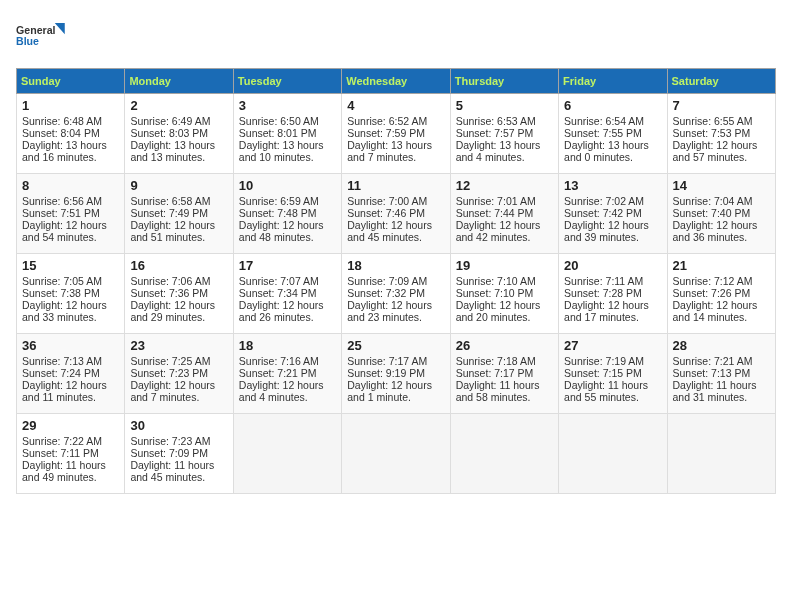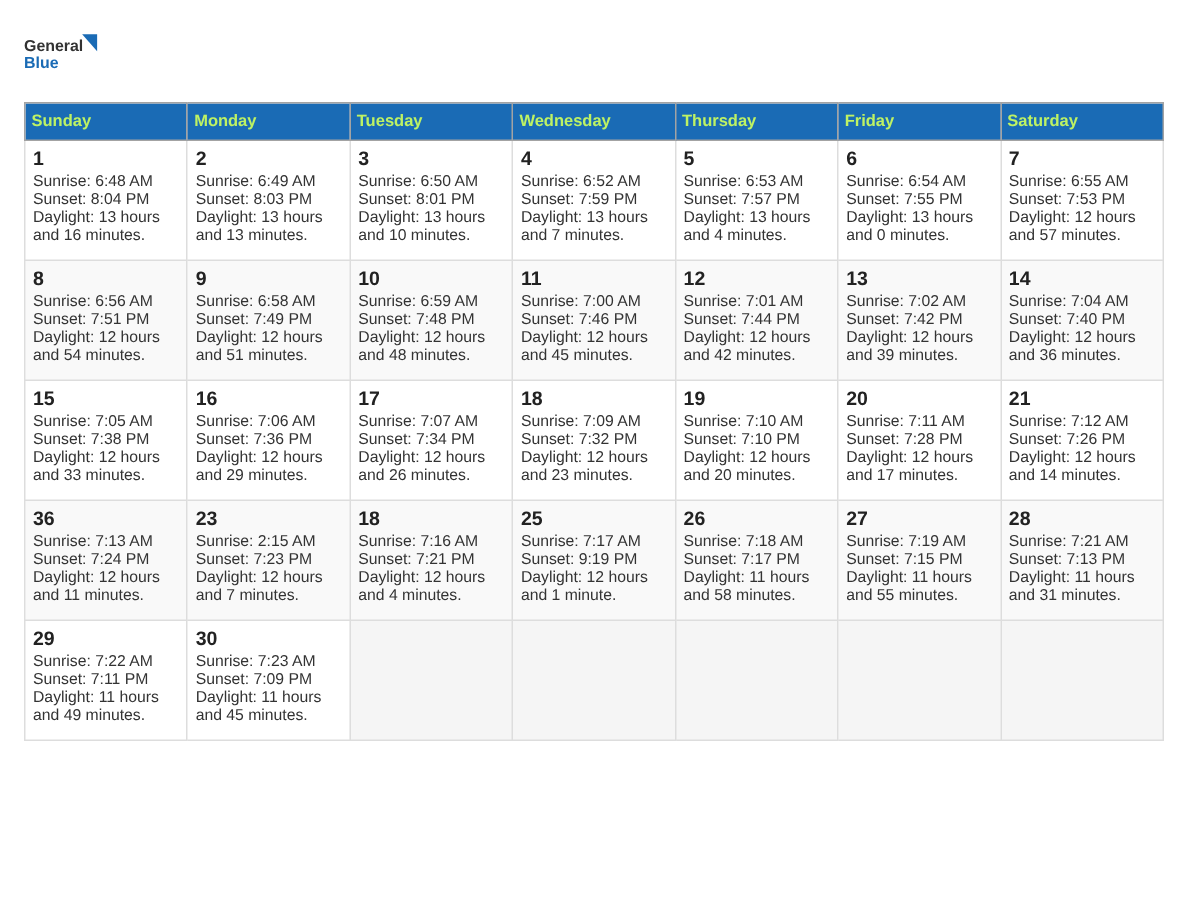--- a/index.html
+++ b/index.html
@@ -121,21 +121,21 @@
         <td><span class="day-num">15</span><span>Sunrise: 7:05 AM</span><br><span>Sunset: 7:38 PM</span><br><span>Daylight: 12 hours and 33 minutes.</span></td>
         <td><span class="day-num">16</span><span>Sunrise: 7:06 AM</span><br><span>Sunset: 7:36 PM</span><br><span>Daylight: 12 hours and 29 minutes.</span></td>
         <td><span class="day-num">17</span><span>Sunrise: 7:07 AM</span><br><span>Sunset: 7:34 PM</span><br><span>Daylight: 12 hours and 26 minutes.</span></td>
         <td><span class="day-num">18</span><span>Sunrise: 7:09 AM</span><br><span>Sunset: 7:32 PM</span><br><span>Daylight: 12 hours and 23 minutes.</span></td>
         <td><span class="day-num">19</span><span>Sunrise: 7:10 AM</span><br><span>Sunset: 7:10 PM</span><br><span>Daylight: 12 hours and 20 minutes.</span></td>
         <td><span class="day-num">20</span><span>Sunrise: 7:11 AM</span><br><span>Sunset: 7:28 PM</span><br><span>Daylight: 12 hours and 17 minutes.</span></td>
         <td><span class="day-num">21</span><span>Sunrise: 7:12 AM</span><br><span>Sunset: 7:26 PM</span><br><span>Daylight: 12 hours and 14 minutes.</span></td>
       </tr>
       <tr>
         <td><span class="day-num">36</span><span>Sunrise: 7:13 AM</span><br><span>Sunset: 7:24 PM</span><br><span>Daylight: 12 hours and 11 minutes.</span></td>
-        <td><span class="day-num">23</span><span>Sunrise: 2:15 AM</span><br><span>Sunset: 7:23 PM</span><br><span>Daylight: 12 hours and 7 minutes.</span></td>
+        <td><span class="day-num">23</span><span>Sunrise: 7:25 AM</span><br><span>Sunset: 7:23 PM</span><br><span>Daylight: 12 hours and 7 minutes.</span></td>
         <td><span class="day-num">18</span><span>Sunrise: 7:16 AM</span><br><span>Sunset: 7:21 PM</span><br><span>Daylight: 12 hours and 4 minutes.</span></td>
         <td><span class="day-num">25</span><span>Sunrise: 7:17 AM</span><br><span>Sunset: 9:19 PM</span><br><span>Daylight: 12 hours and 1 minute.</span></td>
         <td><span class="day-num">26</span><span>Sunrise: 7:18 AM</span><br><span>Sunset: 7:17 PM</span><br><span>Daylight: 11 hours and 58 minutes.</span></td>
         <td><span class="day-num">27</span><span>Sunrise: 7:19 AM</span><br><span>Sunset: 7:15 PM</span><br><span>Daylight: 11 hours and 55 minutes.</span></td>
         <td><span class="day-num">28</span><span>Sunrise: 7:21 AM</span><br><span>Sunset: 7:13 PM</span><br><span>Daylight: 11 hours and 31 minutes.</span></td>
       </tr>
       <tr>
         <td><span class="day-num">29</span><span>Sunrise: 7:22 AM</span><br><span>Sunset: 7:11 PM</span><br><span>Daylight: 11 hours and 49 minutes.</span></td>
         <td><span class="day-num">30</span><span>Sunrise: 7:23 AM</span><br><span>Sunset: 7:09 PM</span><br><span>Daylight: 11 hours and 45 minutes.</span></td>
         <td class="empty"></td>

